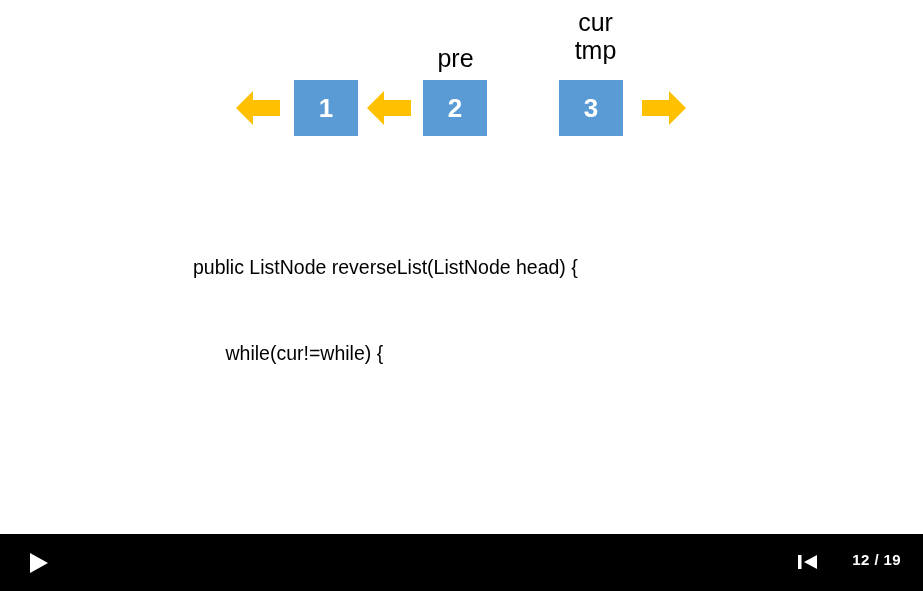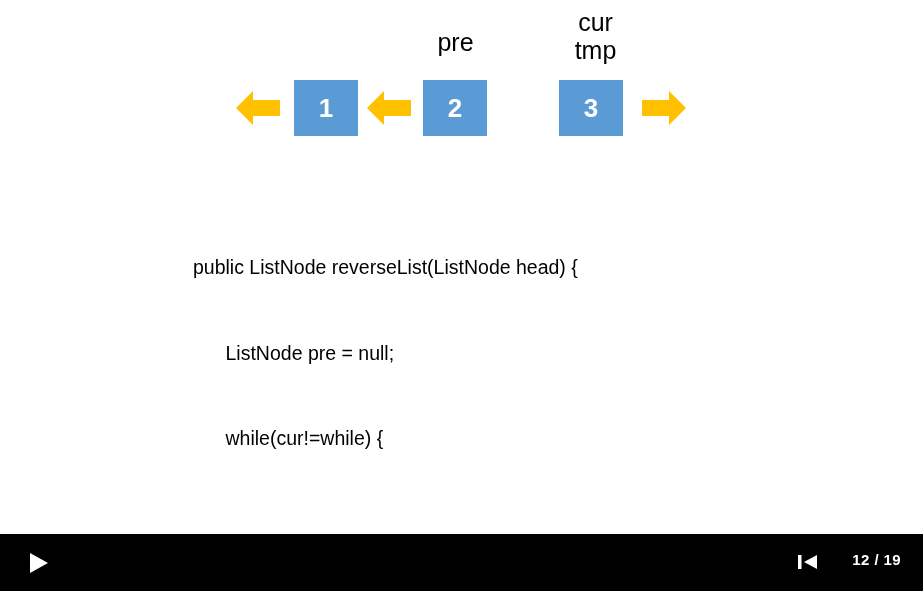--- a/index.html
+++ b/index.html
@@ -35,21 +35,21 @@
 
   .node-label {
     position: absolute;
     font-size: 25px;
     color: #000000;
     text-align: center;
     line-height: 28px;
     white-space: pre-line;
   }
 
-  .label-pre  { left: 398px; top: 28px; width: 115px; }
+  .label-pre  { left: 398px; top: 44px; width: 115px; }
   .label-curtmp { left: 538px; top: 8px; width: 115px; }
 
   .box {
     position: absolute;
     top: 80px;
     width: 64px;
     height: 56px;
     background: #5b9bd5;
     color: #ffffff;
     font-size: 26px;
@@ -161,21 +161,20 @@
 
     <div class="arrow arr-c">
       <svg width="44" height="40" viewBox="0 0 44 40">
         <polygon points="44,20 27,3 27,12 0,12 0,28 27,28 27,37" fill="#ffc000"></polygon>
       </svg>
     </div>
   </div>
 
   <div id="code">
     <div class="code-line"><span>public ListNode reverseList(ListNode head) {</span></div>
-    <div class="code-line">      <span>ListNode pre = null;</span></div>
     <div class="code-line">      <span>while(cur!=while) {</span></div>
     
     
     
     
     
     
     
   </div>
 </div>

